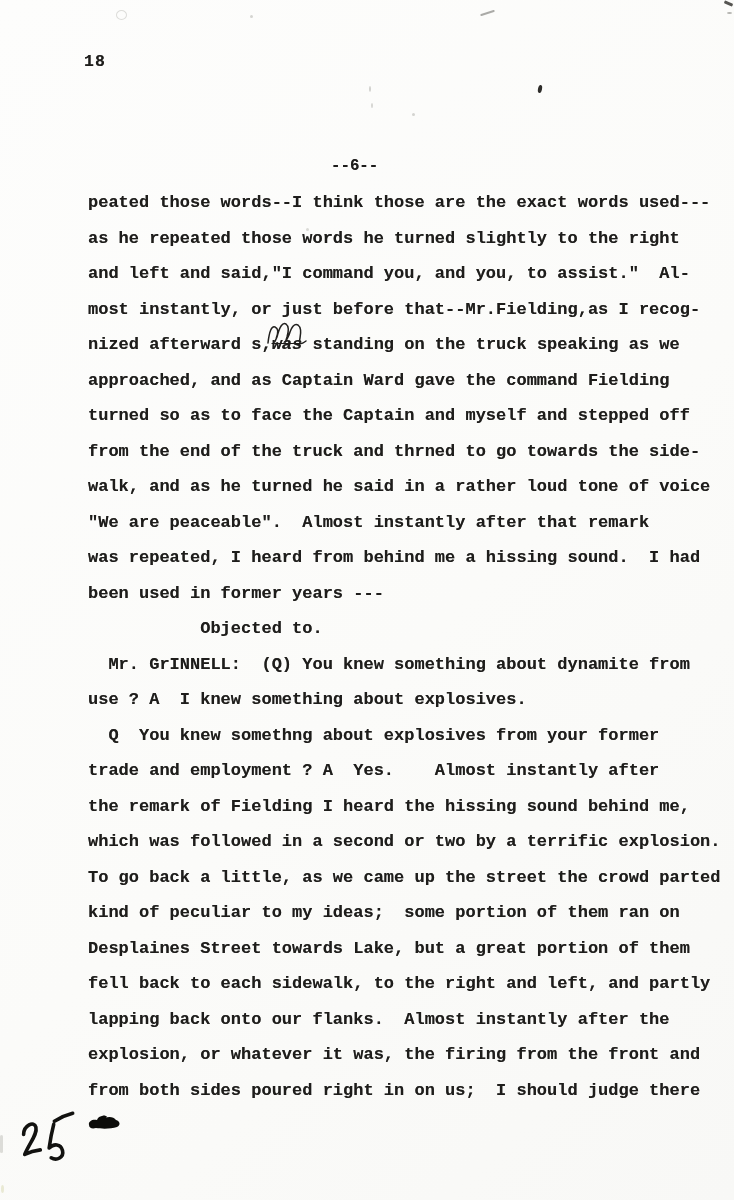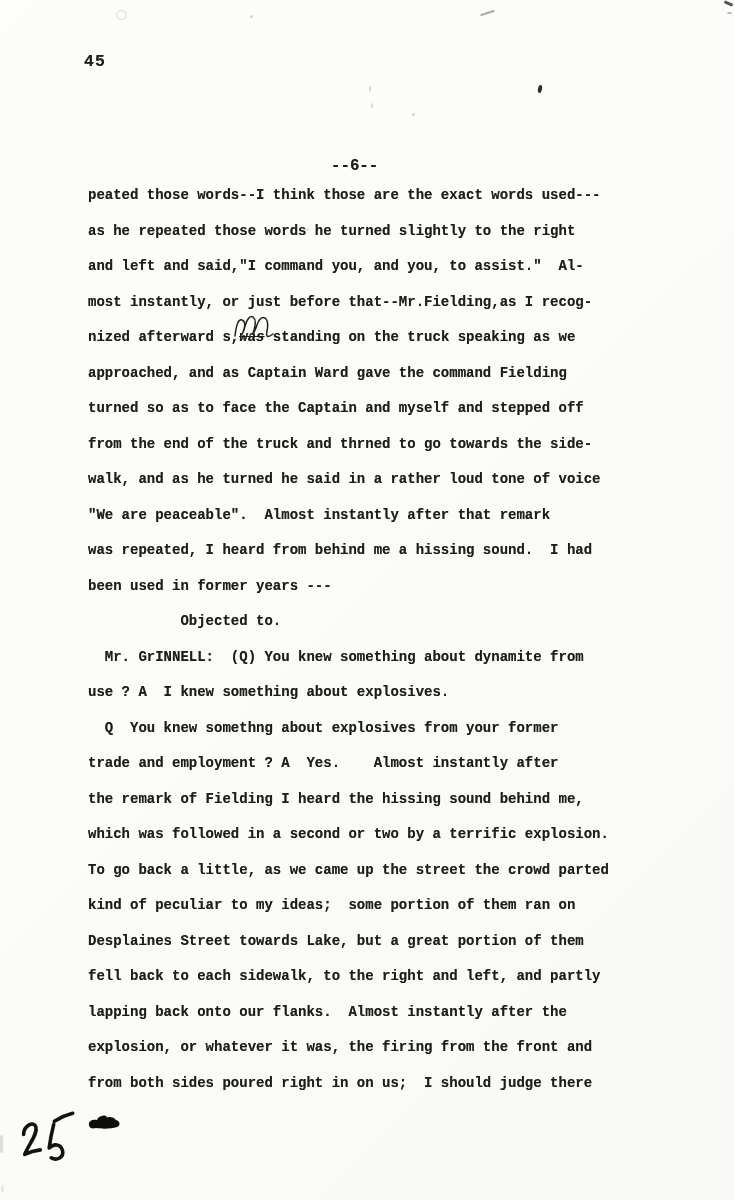--- a/index.html
+++ b/index.html
@@ -20,22 +20,22 @@
   }
   .page-number-typed{
     position:absolute;left:84px;top:52px;
     font-size:16.5px;letter-spacing:1px;
   }
   .heading{
     position:absolute;left:331px;top:157px;
     font-size:15.75px;
   }
   .text-body{
-    position:absolute;left:88px;top:178px;width:610px;
-    font-size:14px;line-height:35.5px;
+    position:absolute;left:88px;top:185px;width:610px;
+    font-size:17px;line-height:35.5px;
     white-space:pre;
   }
   .line{height:35.5px;}
   .struck{
     position:relative;
     display:inline-block;
     text-decoration:line-through;
     font-style:italic;
   }
   .struck svg{
@@ -63,21 +63,21 @@
   .s9{left:727px;top:12px;width:5px;height:2px;background:#a0a09c;opacity:.8;}
   .s10{left:0;top:1135px;width:3px;height:18px;background:#d8d8d4;border-radius:2px;opacity:.9;}
   .s11{left:1px;top:1185px;width:3px;height:8px;background:#dedeba;opacity:.6;}
   .s12{left:306px;top:228px;width:3px;height:3px;background:#dadad6;}
 </style>
 </head>
 <body>
 
 <div class="page">
 
-  <div class="typed page-number-typed">45</div>
+  <div class="typed page-number-typed">18</div>
 
   <div class="typed heading">--6--</div>
 
   <div class="typed text-body"><div class="line"><span>peated those words--I think those are the exact words used---</span></div><div class="line"><span>as he repeated those words he turned slightly to the right</span></div><div class="line"><span>and left and said,"I command you, and you, to assist."  Al-</span></div><div class="line"><span>most instantly, or just before that--Mr.Fielding,as I recog-</span></div><div class="line"><span>nized afterward s,</span><span class="struck">was<span><svg width="46" height="36" viewBox="0 0 46 36" style="position: absolute; left: -6px; top: -12px;">
               <path fill="none" stroke="#22211f" stroke-width="1.5" stroke-linecap="round" d="M2,28 Q4,10 9,12 Q14,14 10,24 Q7,31 11,22 Q15,6 20,9 Q24,12 21,22 Q18,31 23,20 Q27,7 32,10 Q36,13 34,23 Q32,32 40,26"></path>
             </svg></span></span><span> standing on the truck speaking as we</span></div><div class="line"><span>approached, and as Captain Ward gave the command Fielding</span></div><div class="line"><span>turned so as to face the Captain and myself and stepped off</span></div><div class="line"><span>from the end of the truck and thrned to go towards the side-</span></div><div class="line"><span>walk, and as he turned he said in a rather loud tone of voice</span></div><div class="line"><span>"We are peaceable".  Almost instantly after that remark</span></div><div class="line"><span>was repeated, I heard from behind me a hissing sound.  I had</span></div><div class="line"><span>been used in former years ---</span></div><div class="line"><span>           Objected to.</span></div><div class="line"><span>  Mr. GrINNELL:  (Q) You knew something about dynamite from</span></div><div class="line"><span>use ? A  I knew something about explosives.</span></div><div class="line"><span>  Q  You knew somethng about explosives from your former</span></div><div class="line"><span>trade and employment ? A  Yes.    Almost instantly after</span></div><div class="line"><span>the remark of Fielding I heard the hissing sound behind me,</span></div><div class="line"><span>which was followed in a second or two by a terrific explosion.</span></div><div class="line"><span>To go back a little, as we came up the street the crowd parted</span></div><div class="line"><span>kind of peculiar to my ideas;  some portion of them ran on</span></div><div class="line"><span>Desplaines Street towards Lake, but a great portion of them</span></div><div class="line"><span>fell back to each sidewalk, to the right and left, and partly</span></div><div class="line"><span>lapping back onto our flanks.  Almost instantly after the</span></div><div class="line"><span>explosion, or whatever it was, the firing from the front and</span></div><div class="line"><span>from both sides poured right in on us;  I should judge there</span></div></div>
 
   <svg class="handwritten-25" width="72" height="58" viewBox="0 0 72 58">
     <g fill="none" stroke="#121210" stroke-width="3.6" stroke-linecap="round" stroke-linejoin="round">
       <path d="M12,24 C13,15 24,11 25,18 C26,25 17,33 11,44 C16,42 22,41 27,41"></path>

